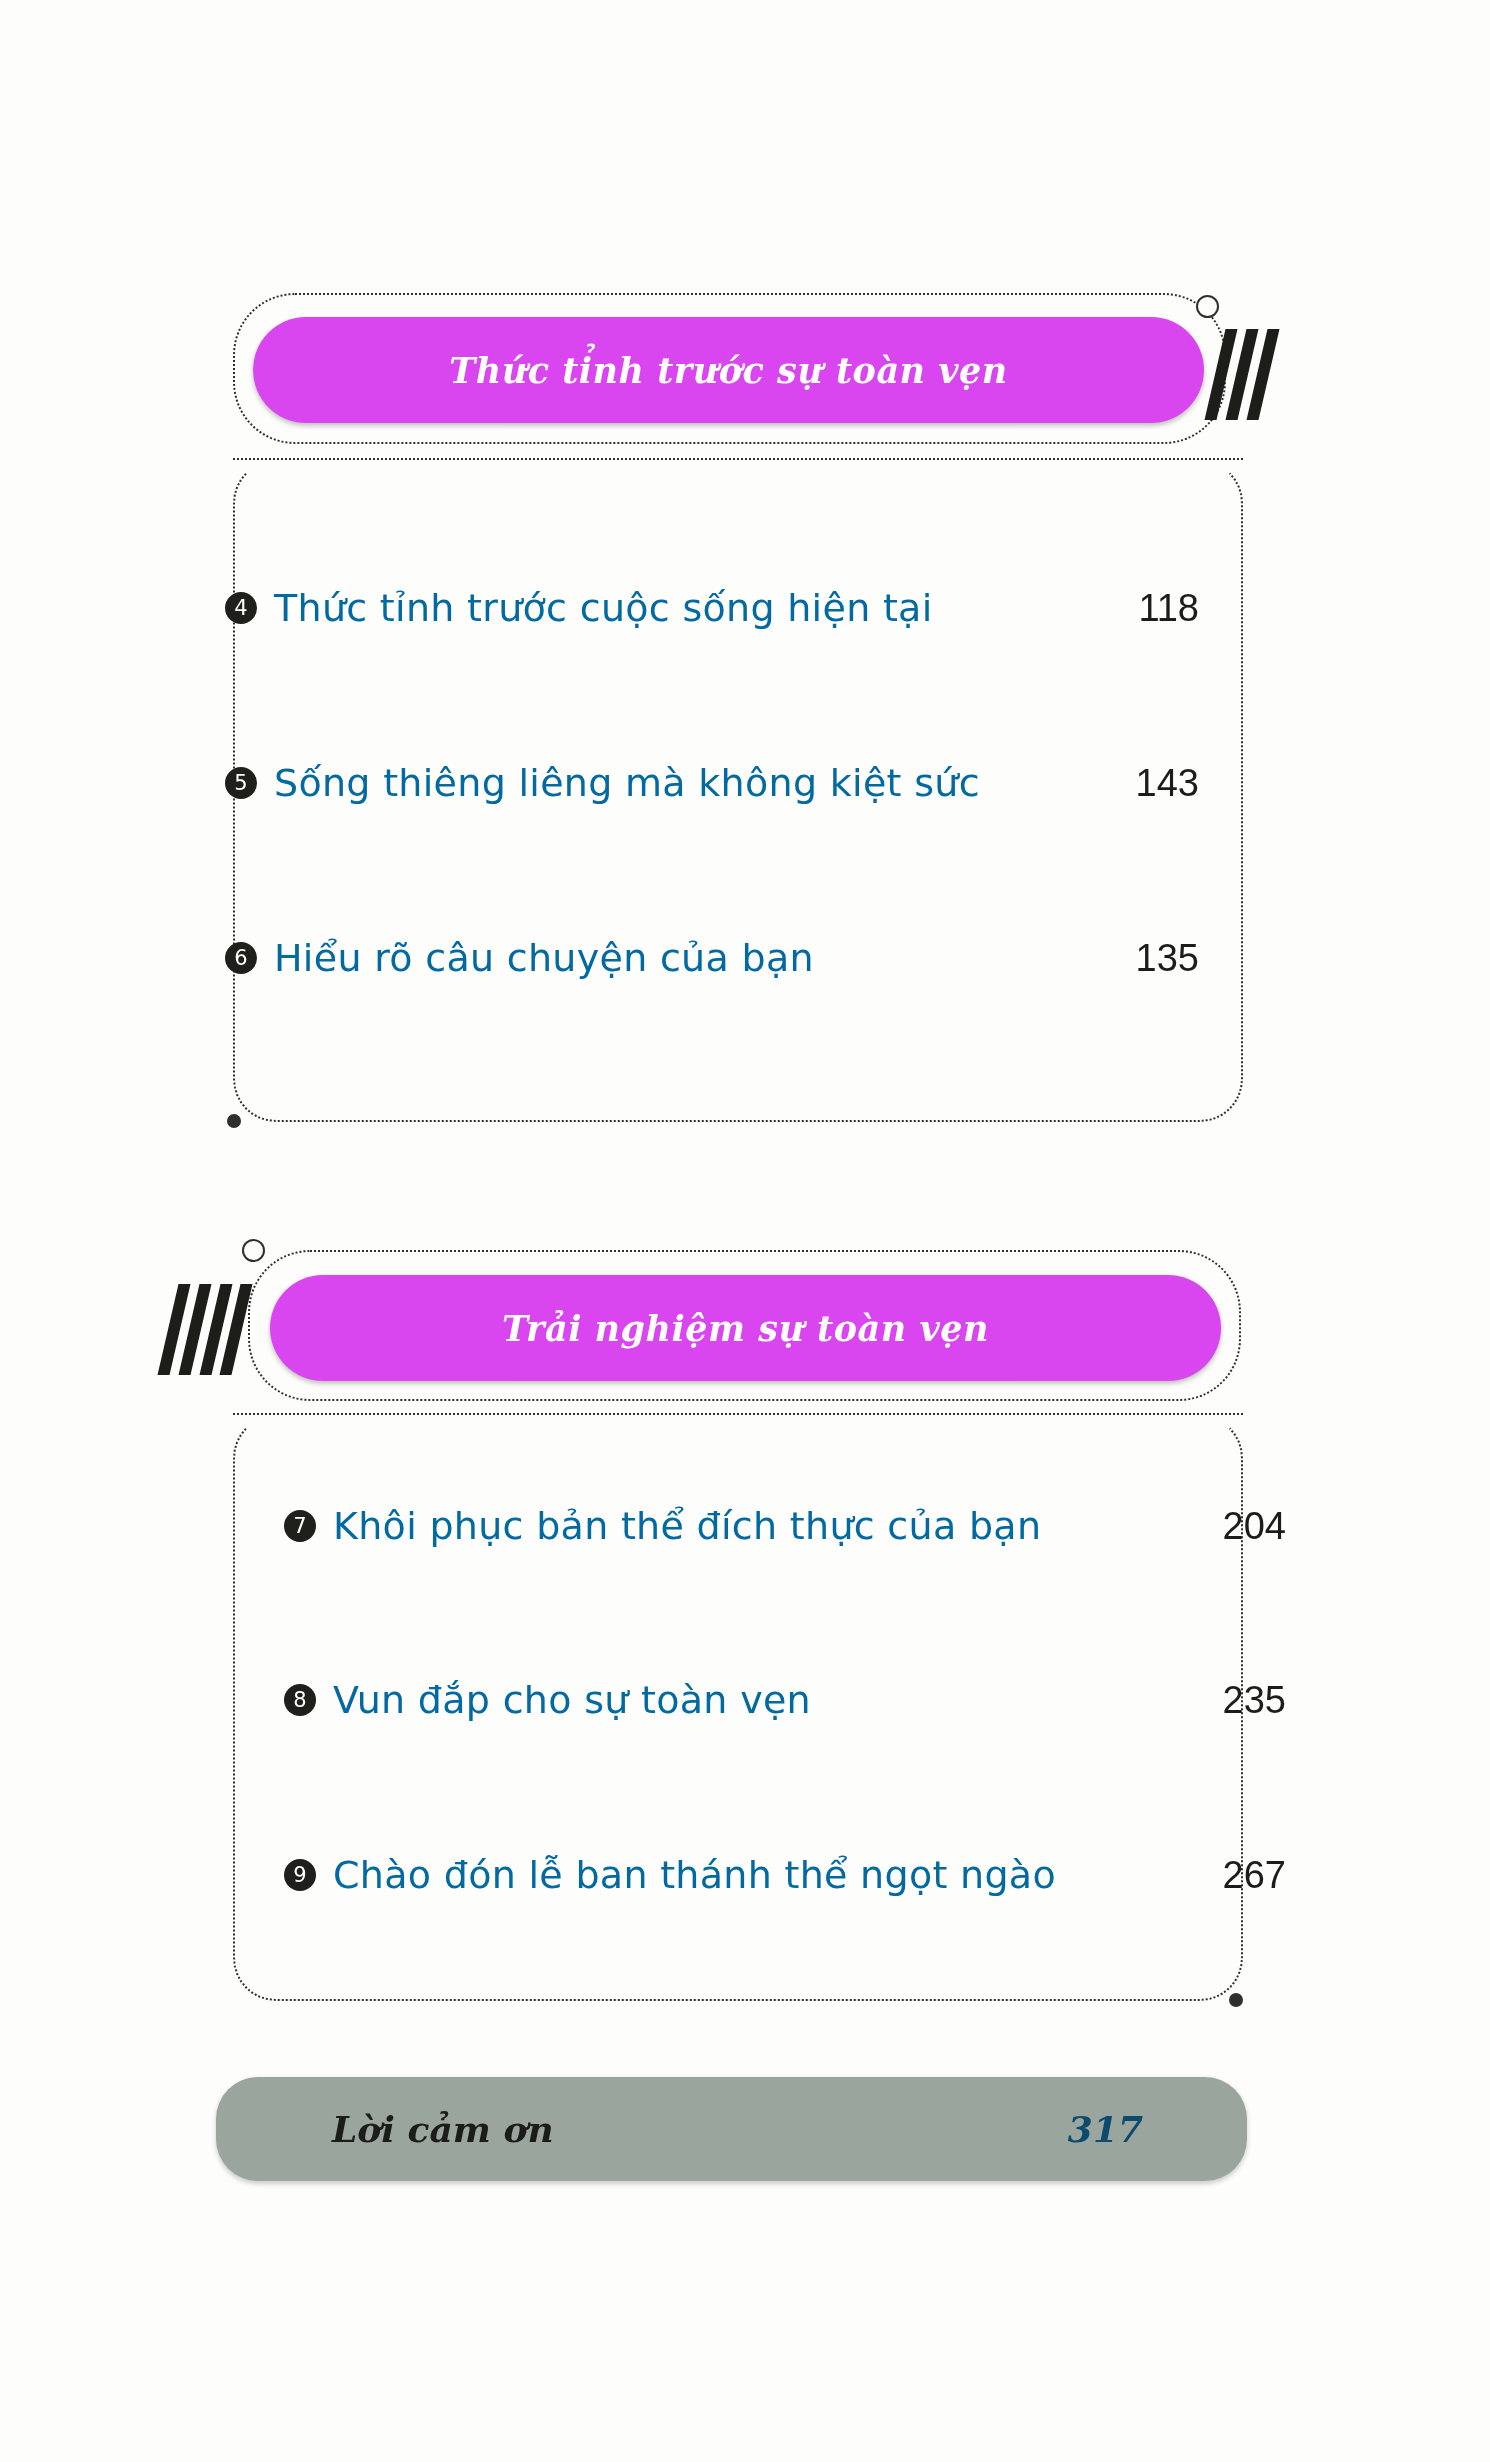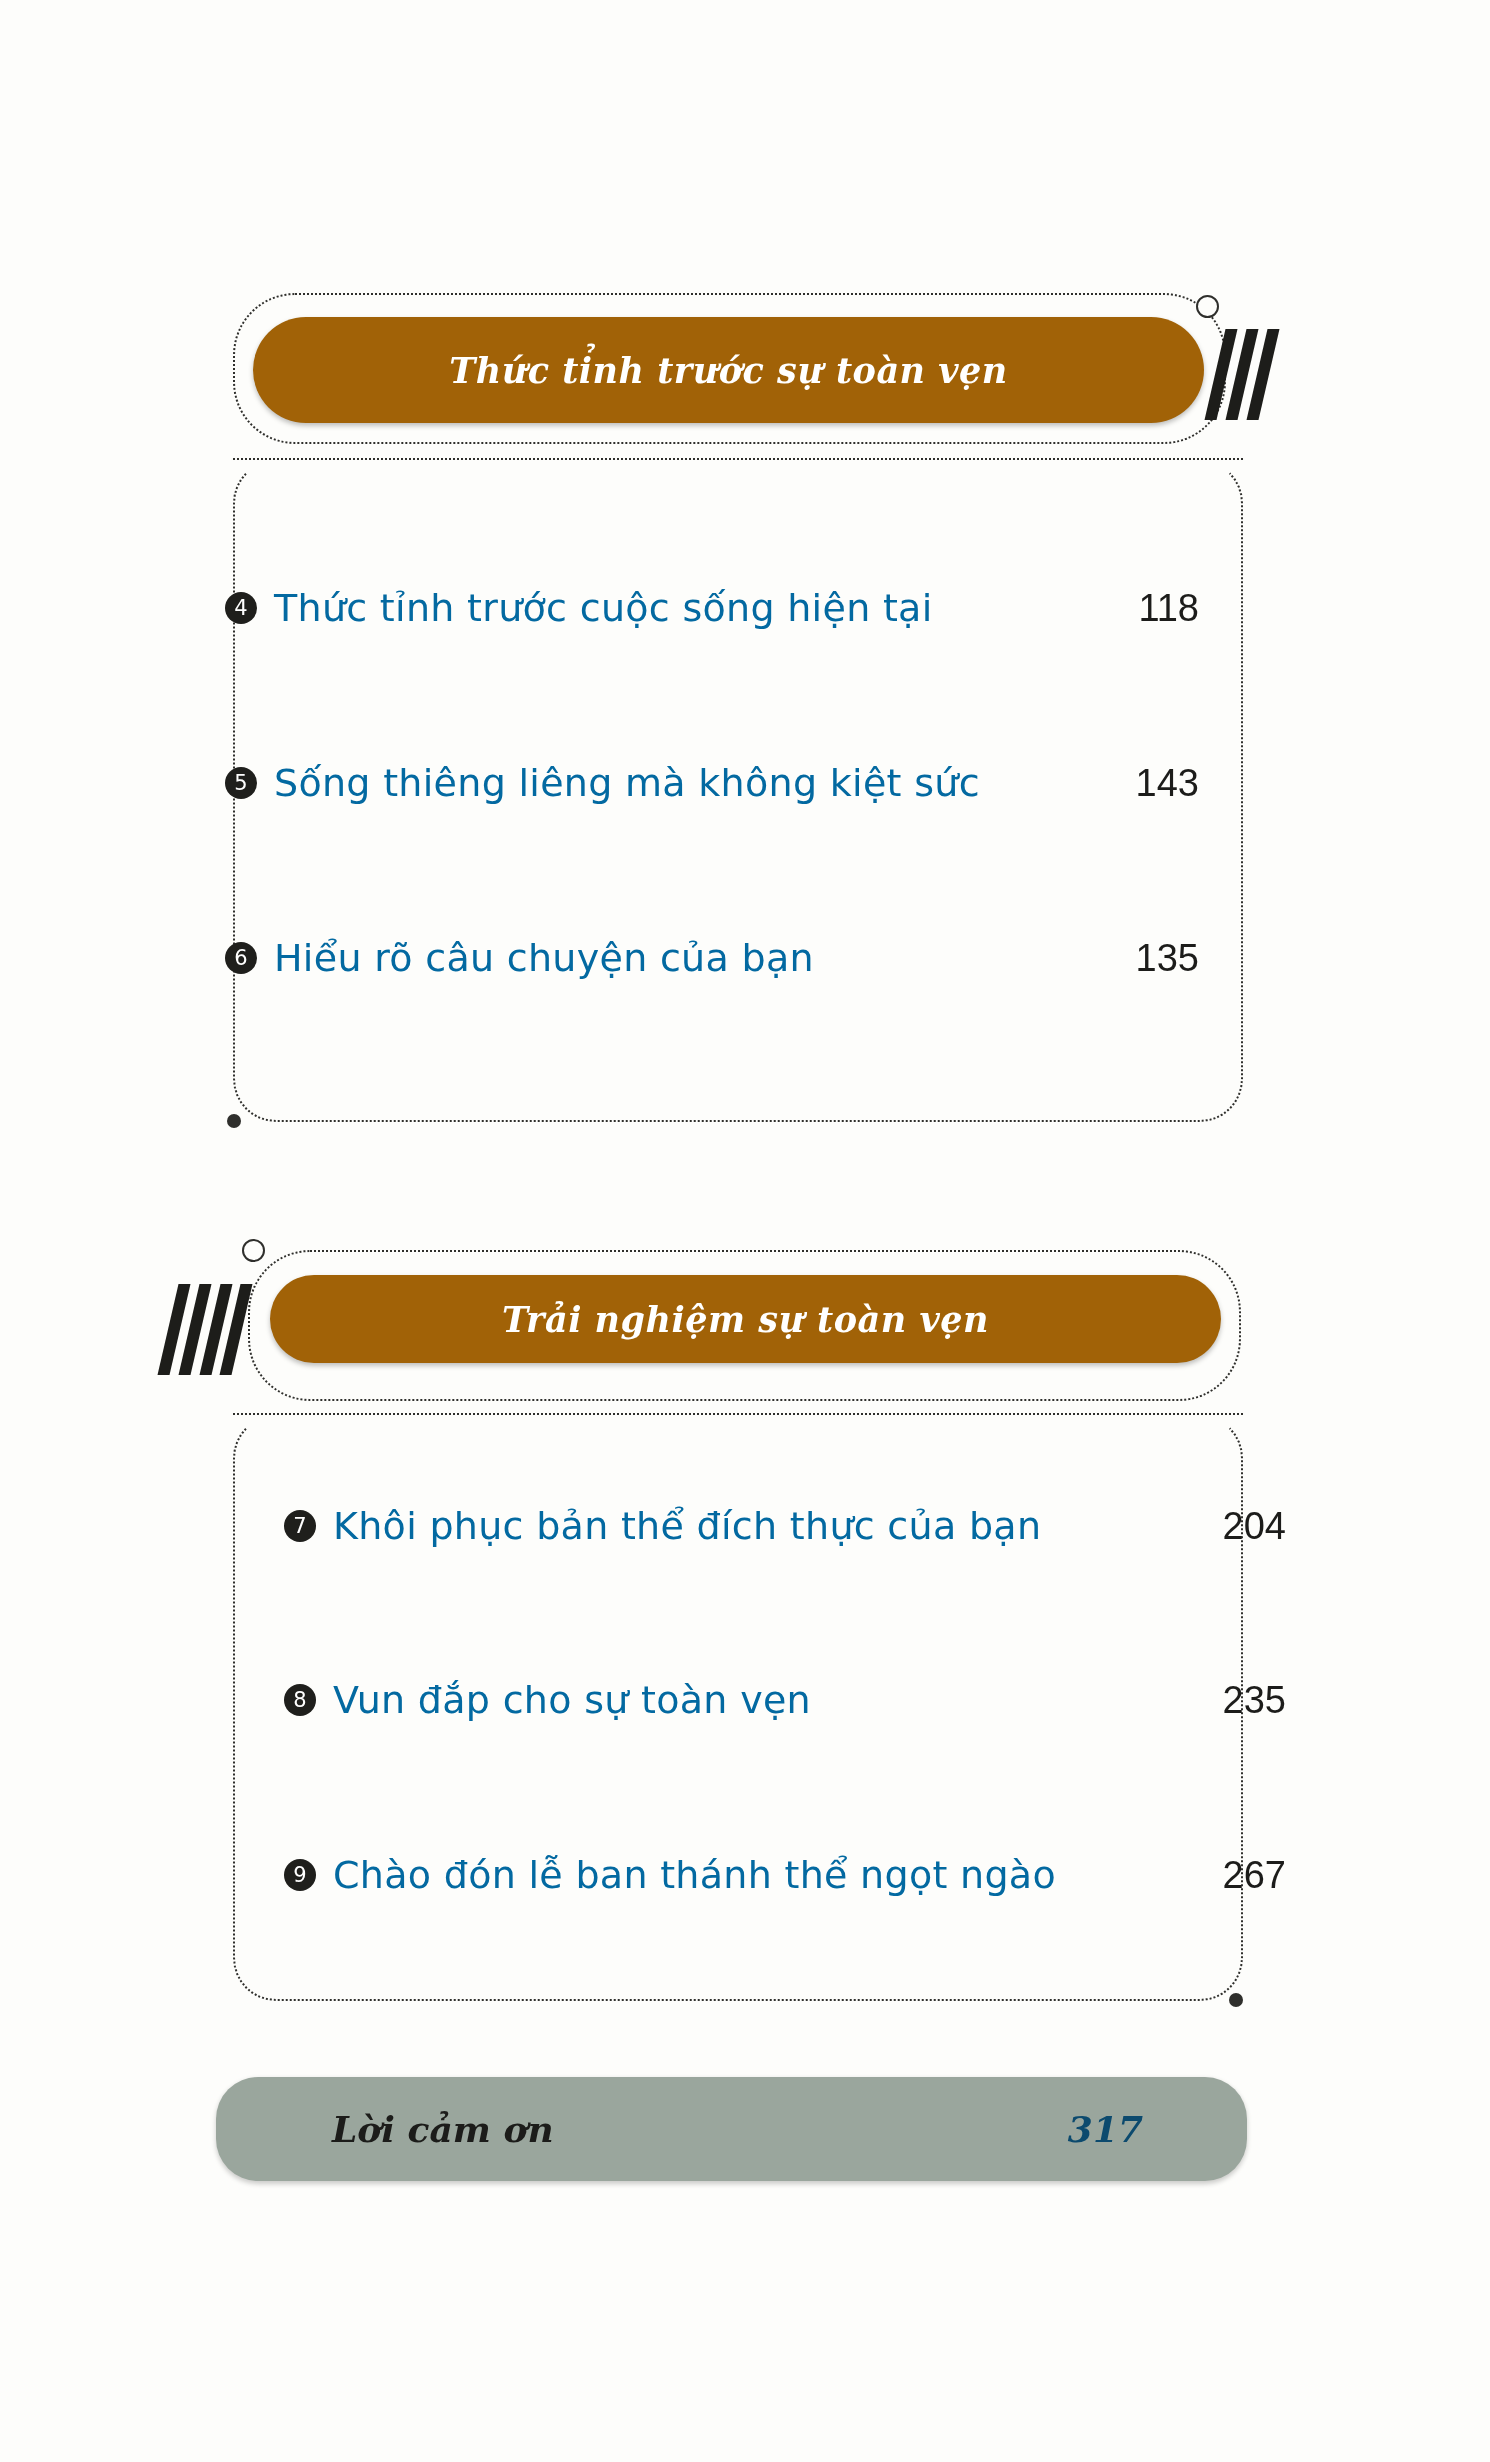--- a/index.html
+++ b/index.html
@@ -30,21 +30,21 @@
   .entry-box {
     position: absolute;
     border: 2.8px dotted #2f2f2c;
     border-radius: 43px;
     box-sizing: border-box;
   }
 
   
   .pill {
     position: absolute;
-    background: #a16207;
+    background: #d946ef;
     border-radius: 57px;
     display: flex;
     align-items: center;
     justify-content: center;
     box-shadow: 0 2.8px 5.7px rgba(0,0,0,0.25);
   }
   .pill-title {
     color: #ffffff;
     font-family: "DejaVu Serif", serif;
     font-style: italic;
@@ -201,21 +201,21 @@
       <span class="entry-num">6</span>
       <span class="entry-title">Hiểu rõ câu chuyện của bạn</span>
       <span class="entry-page">135</span>
     </div>
   </div>
 
   <div class="section">
 
     <div class="pill-dotted-outline" style="left:248px; top:1250px; width:993px; height:151px;"></div>
 
-    <div class="pill" style="left:270px; top:1275px; width:951px; height:88px;">
+    <div class="pill" style="left:270px; top:1275px; width:951px; height:106px;">
       <span class="pill-title">Trải nghiệm sự toàn vẹn</span>
     </div>
 
     <div class="circle-marker" style="left:242px; top:1239px;"></div>
 
     <div class="bars" style="left:168px; top:1284px; height:91px;">
       <div class="bar" style="height:91px;"></div>
       <div class="bar" style="height:91px;"></div>
       <div class="bar" style="height:91px;"></div>
       <div class="bar" style="height:91px;"></div>

